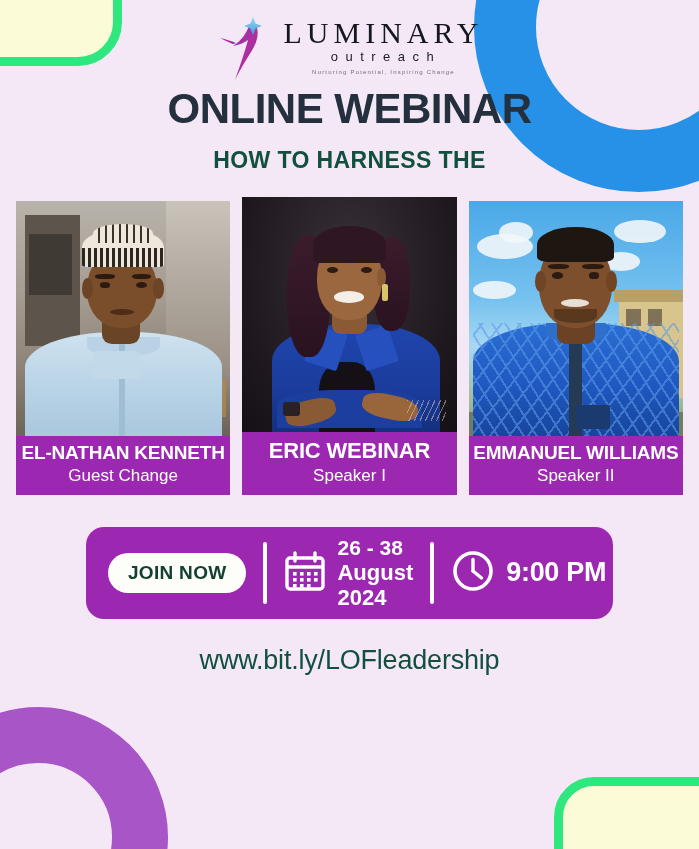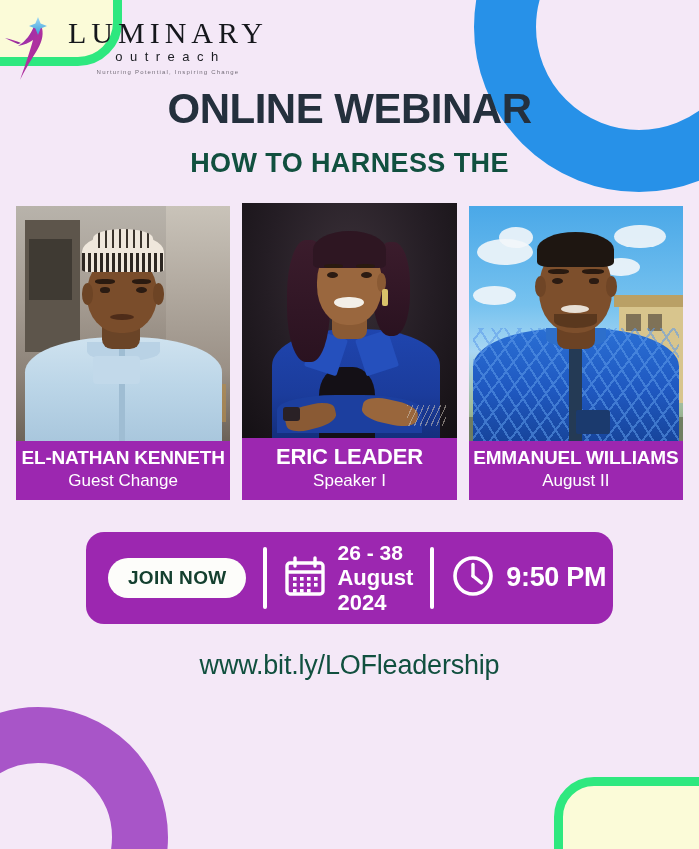--- a/index.html
+++ b/index.html
@@ -46,21 +46,21 @@
     border-radius:50%;
     border:56px solid #a855c8;
     background:transparent;
   }
 
   
   #content { position:relative; z-index:5; }
 
   
   #logo-row {
-    display:flex; align-items:center; justify-content:flex-start;
+    display:flex; align-items:center; justify-content:center;
     gap:6px;
     padding-top:10px;
     height:84px;
   }
   #logo-mark { position:relative; width:62px; height:74px; flex:0 0 auto; }
   #logo-mark svg { display:block; }
   #logo-words { display:flex; flex-direction:column; align-items:center; }
   #logo-name {
     font-family:"Liberation Serif", serif;
     font-size:30px; letter-spacing:5px;
@@ -96,21 +96,21 @@
     line-height:1.05;
     background:linear-gradient(90deg,#f7468f 0%,#e0419b 22%,#c13bb0 52%,#a52fbd 78%,#9720b8 100%);
     -webkit-background-clip:text;
     background-clip:text;
     color:transparent;
     -webkit-text-fill-color:transparent;
   }
   #subhead {
     text-align:center;
     color:#11503f;
-    font-size:27px; font-weight:bold;
+    font-size:23px; font-weight:bold;
     letter-spacing:.4px;
     line-height:1.28;
     margin-top:16px;
   }
 
   
   #speakers {
     display:flex;
     justify-content:center;
     align-items:flex-end;
@@ -291,21 +291,21 @@
           <div class="ear" style="right:33%;top:30%;width:4%;height:8%;background:#8a5a34;"></div>
           <div style="position:absolute;right:32%;top:37%;width:3%;height:7%;background:#d8c26a;border-radius:2px;"></div>
           <div class="brow" style="left:38%;top:26%;width:9%;height:2%;"></div>
           <div class="brow" style="right:38%;top:26%;width:9%;height:2%;"></div>
           <div class="eye" style="left:39.5%;top:29.5%;width:5%;height:2.6%;"></div>
           <div class="eye" style="right:39.5%;top:29.5%;width:5%;height:2.6%;"></div>
           <div class="mouth" style="left:43%;top:40%;width:14%;height:5%;background:#f3efe8;"></div>
           <div style="position:absolute;right:5%;bottom:5%;width:18%;height:9%;opacity:.55;background:repeating-linear-gradient(115deg,#cfc6bb 0 1px,transparent 1px 5px);"></div>
         </div>
         <div class="namebar">
-          <div class="nb-name">ERIC LEADER</div>
+          <div class="nb-name">ERIC WEBINAR</div>
           <div class="nb-role">Speaker I</div>
         </div>
       </div>
 
       <div class="speaker">
         <div class="photo">
           <div class="bg-sky"></div>
           <div class="cloud" style="left:4%;top:14%;width:26%;height:11%;"></div>
           <div class="cloud" style="left:14%;top:9%;width:16%;height:9%;"></div>
           <div class="cloud" style="right:8%;top:8%;width:24%;height:10%;"></div>
@@ -334,21 +334,21 @@
           <div class="ear" style="right:31%;top:30%;width:5%;height:9%;background:#6f4526;"></div>
           <div class="brow" style="left:37%;top:27%;width:10%;height:2.2%;"></div>
           <div class="brow" style="right:37%;top:27%;width:10%;height:2.2%;"></div>
           <div class="eye" style="left:39%;top:30.5%;width:5%;height:2.6%;"></div>
           <div class="eye" style="right:39%;top:30.5%;width:5%;height:2.6%;"></div>
           <div class="mouth" style="left:43%;top:42%;width:13%;height:3.4%;background:#e8e0d6;"></div>
           <div style="position:absolute;left:40%;top:46%;width:20%;height:6%;background:#3e2614;border-radius:0 0 50% 50%;opacity:.55;"></div>
         </div>
         <div class="namebar">
           <div class="nb-name">EMMANUEL WILLIAMS</div>
-          <div class="nb-role">August II</div>
+          <div class="nb-role">Speaker II</div>
         </div>
       </div>
 
     </div>
 
     <div id="cta-wrap">
       <div id="cta">
 
         <div id="join-now">JOIN NOW</div>
 
@@ -385,21 +385,21 @@
         <div class="vsep"></div>
 
         <div class="cta-group">
           <span class="cta-icon">
             <svg width="44" height="44" viewBox="0 0 44 44">
               <circle cx="22" cy="22" r="18" fill="none" stroke="#ffffff" stroke-width="3.6"></circle>
               <line x1="22" y1="22" x2="22" y2="10.5" stroke="#ffffff" stroke-width="3.4" stroke-linecap="round"></line>
               <line x1="22" y1="22" x2="30.5" y2="29" stroke="#ffffff" stroke-width="3.4" stroke-linecap="round"></line>
             </svg>
           </span>
-          <span class="cta-time">9:50 PM</span>
+          <span class="cta-time">9:00 PM</span>
         </div>
 
       </div>
     </div>
 
     <div id="url">www.bit.ly/LOFleadership</div>
 
   </div>
 </div>
 

